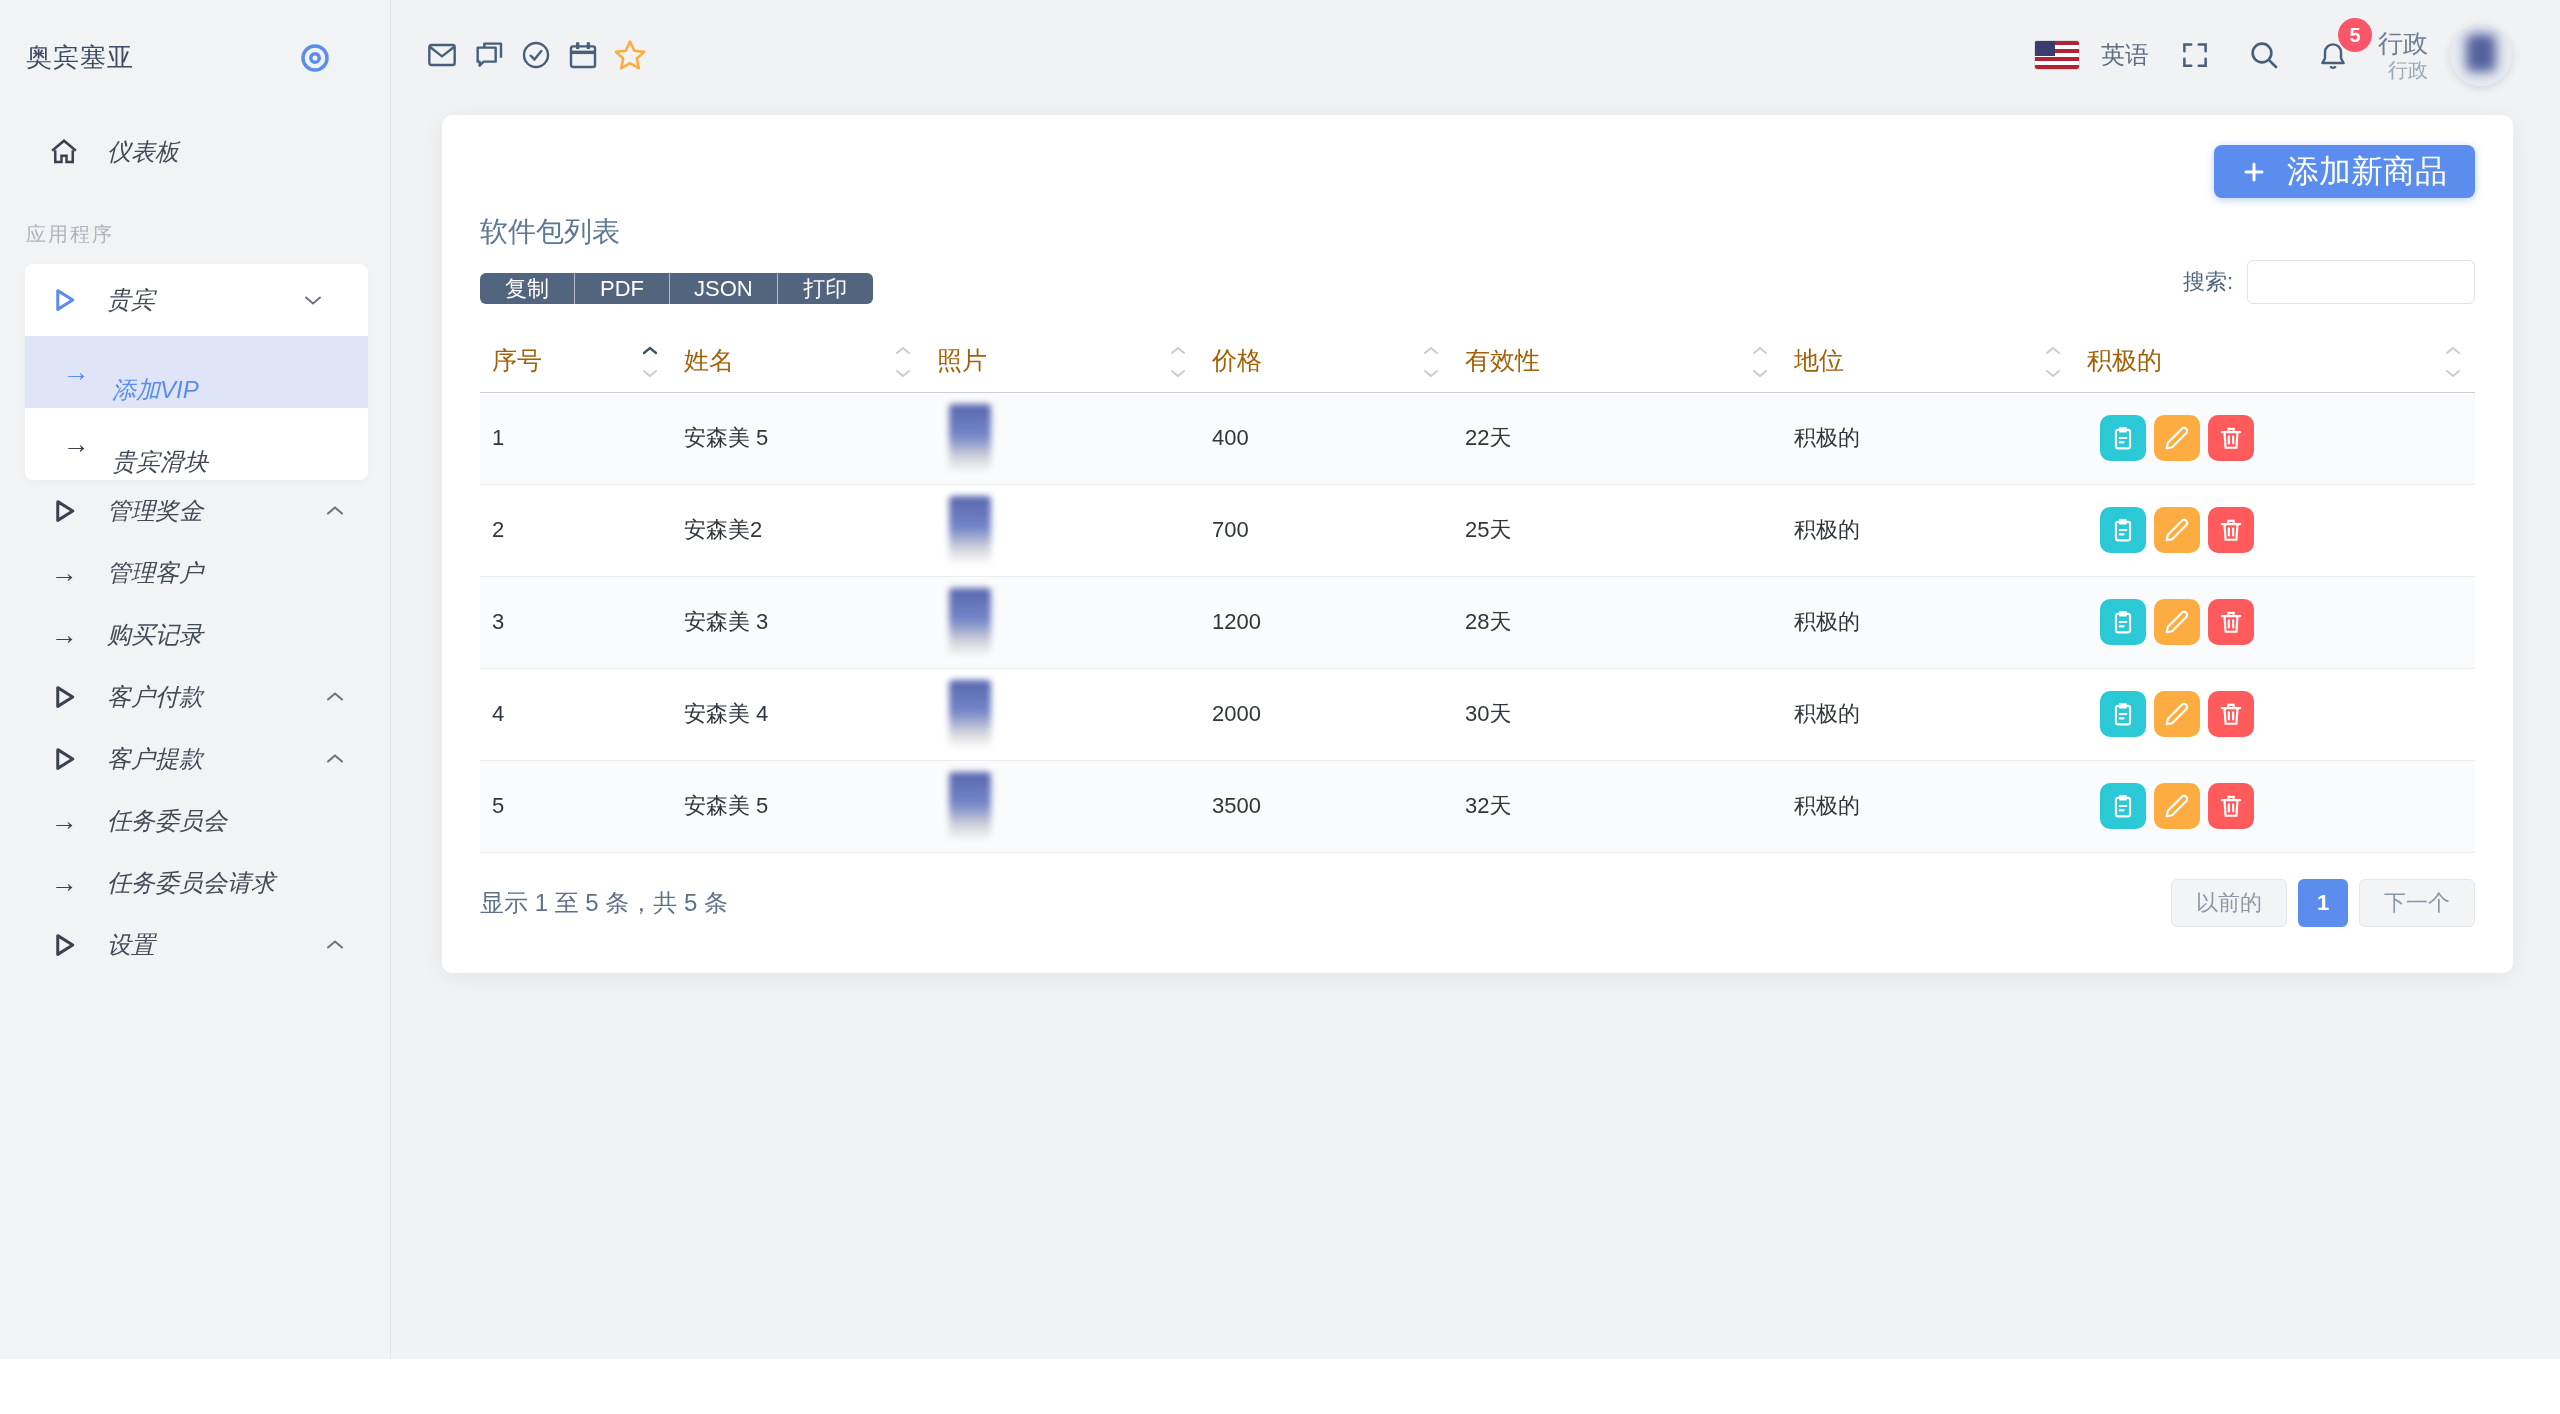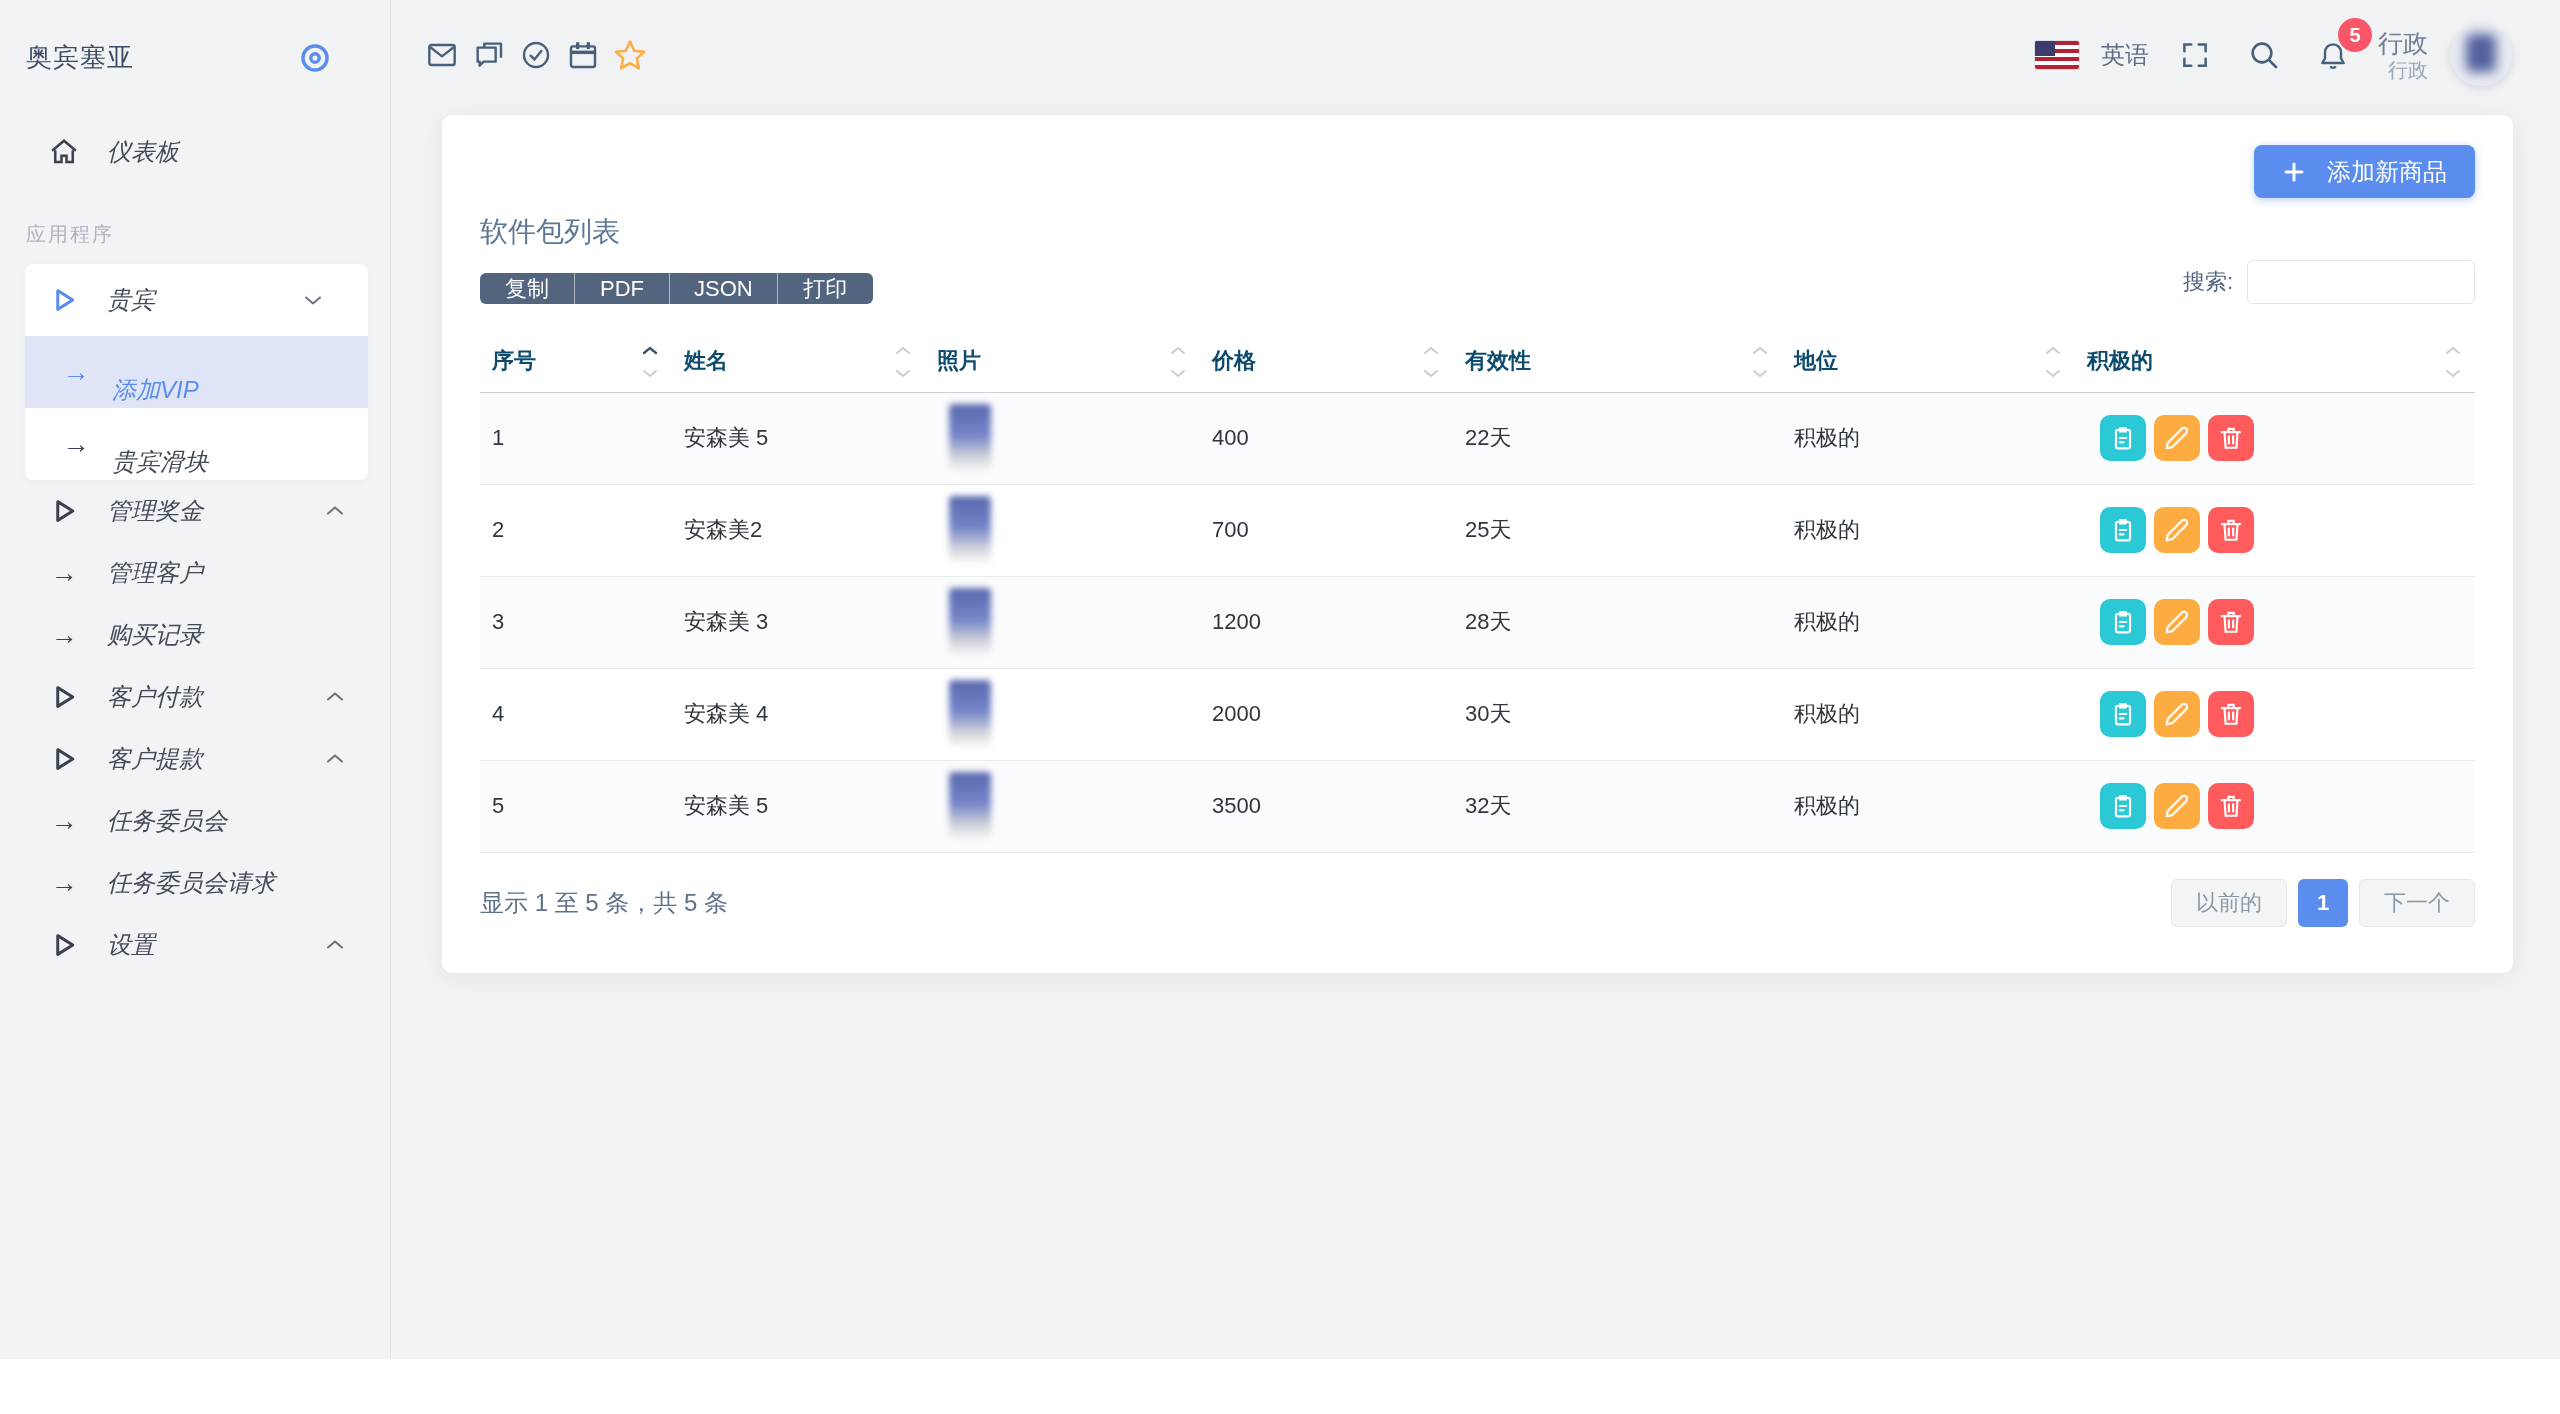--- a/index.html
+++ b/index.html
@@ -49,28 +49,28 @@
   .card { background:#ffffff; border-radius:10px; margin:5px 47px 0 51px; padding:30px 38px 46px 38px;
           box-shadow:0 4px 24px rgba(0,0,0,0.06); }
   .card-top { display:flex; justify-content:space-between;align-items:flex-end; }
   .card-title { font-size:28px; color:#5c7893; font-weight:normal; margin-top:12px; }
   .export-group { display:flex; margin-top:22px; border-radius:6px; overflow:hidden; width:max-content; }
   .export-btn { background:#53647e; color:#ffffff; font-size:22px; height:31px; display:flex; align-items:center; justify-content:center;
                 padding:0 24px; min-width:95px; border:none; border-right:1px solid rgba(255,255,255,0.55); cursor:pointer; }
   .export-btn:last-child { border-right:none; }
   .right-col { display:flex; flex-direction:column; align-items:flex-end; }
   .add-btn { display:flex; align-items:center; gap:21px; background:#5a8dee; color:#fff; border:none; border-radius:8px;
-             height:53px; padding:0 28px; font-size:24px; cursor:pointer; box-shadow:0 2px 8px rgba(90,141,238,0.4); }
+             height:53px; padding:0 28px; font-size:32px; cursor:pointer; box-shadow:0 2px 8px rgba(90,141,238,0.4); }
   .search-row { display:flex; align-items:center; margin-top:62px; }
   .search-label { font-size:22px; color:#50657e; margin-right:14px; }
   .search-input { width:228px; height:44px; border:1px solid #dfe3e8; border-radius:6px; background:#fff; font-size:22px; padding:0 12px; color:#333; }
 
   
   table { width:100%; border-collapse:collapse; table-layout:fixed; margin-top:40px; }
-  th { position:relative; text-align:left; font-size:22px; color:#0c4a6e; font-weight:bold; height:48px; padding:0 30px 14px 12px;
+  th { position:relative; text-align:left; font-size:25px; color:#a16207; font-weight:normal; height:48px; padding:0 30px 14px 12px;
        border-bottom:1px solid #ccd1d7; cursor:pointer; }
   .sort { position:absolute; right:14px; top:2px; display:flex; flex-direction:column; align-items:center; gap:14px; }
   .sort svg { display:block; }
   .c-lite { color:#c6cdd6; }
   .c-dark { color:#3e5569; }
   td { height:92px; font-size:22px; color:#30363e; padding-left:12px; border-bottom:1px solid #ebecee; }
   tbody tr:nth-child(odd) td { background:#fafbfc; }
   .photo { width:42px; height:68px; margin-left:12px; border-radius:4px;
            background:linear-gradient(180deg, rgba(80,96,170,0.95) 0%, rgba(90,110,190,0.85) 45%, rgba(150,150,160,0.35) 80%, rgba(200,200,200,0.05) 100%);
            filter:blur(3px); }

